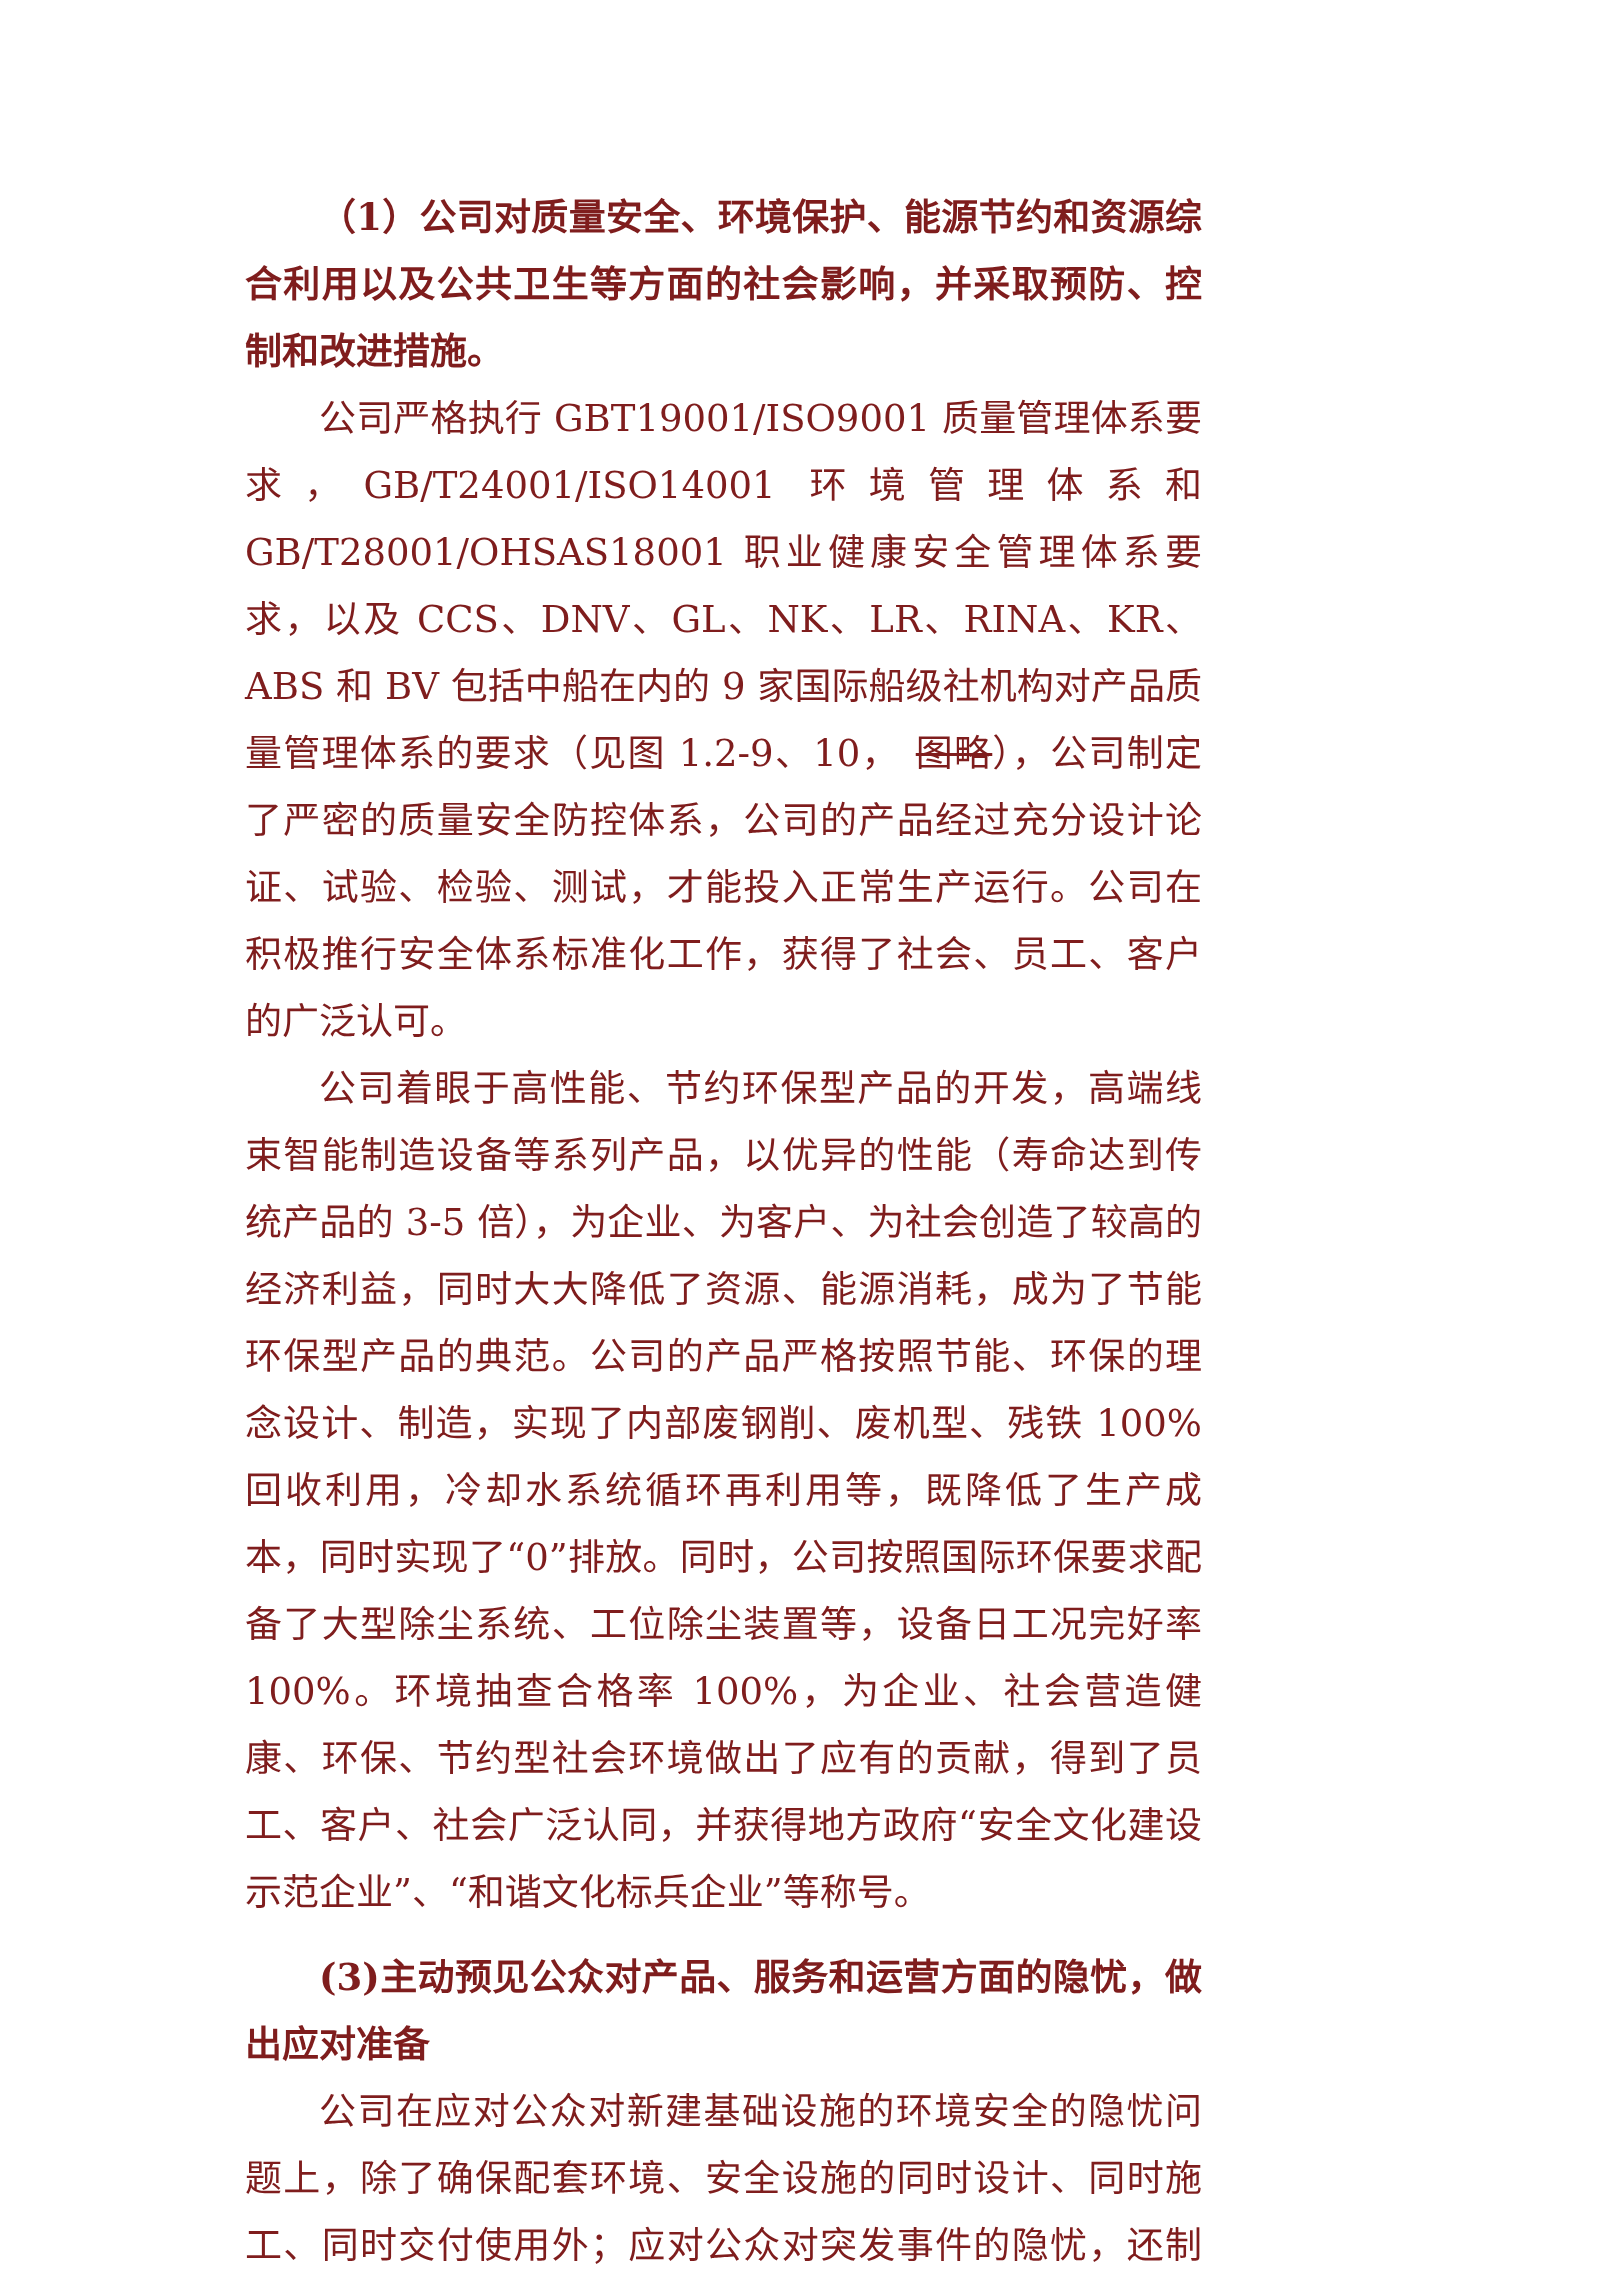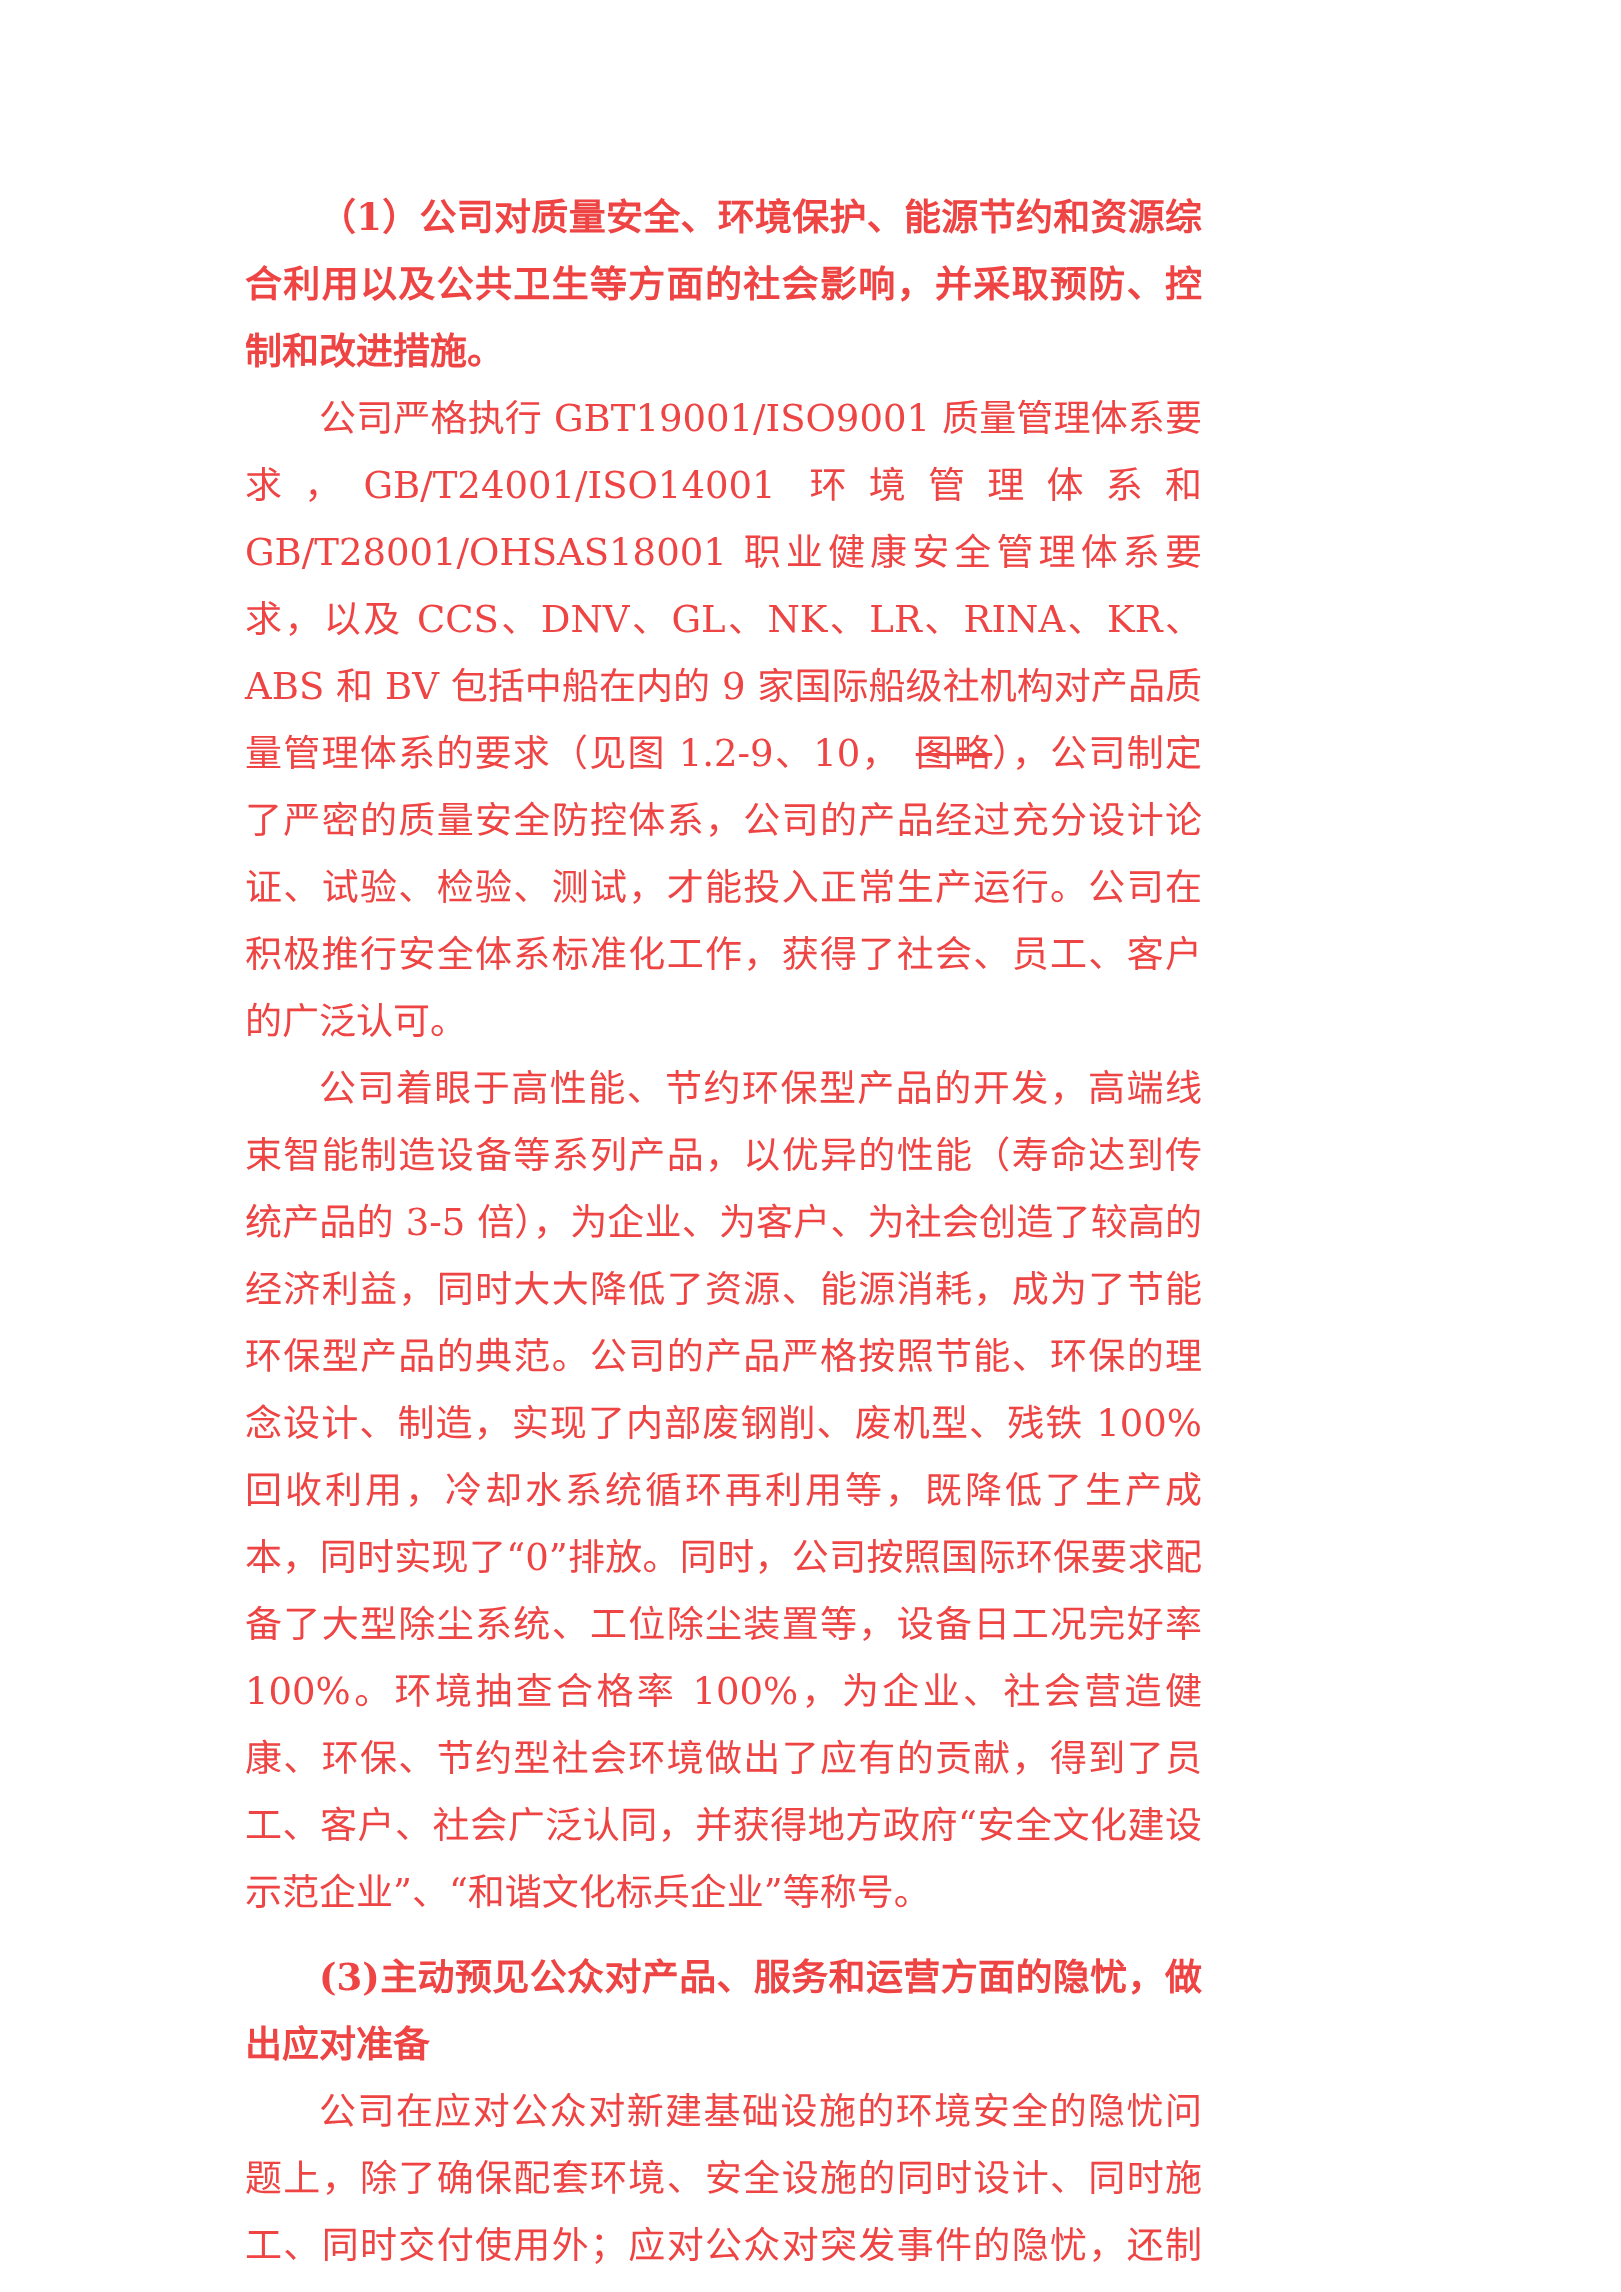--- a/index.html
+++ b/index.html
@@ -6,21 +6,21 @@
     margin: 0;
     padding: 0;
     background: #ffffff;
   }
   .page {
     position: relative;
     box-sizing: border-box;
     width: 1447px;
     height: 2293px;
     background: #ffffff;
-    color: #ef4444;
+    color: #7f1d1d;
     padding: 184px 245px 0 245px;
     font-family: "DejaVu Serif", "Liberation Serif", serif;
     font-size: 37px;
     line-height: 67px;
     overflow: hidden;
   }
   .para {
     margin: 0;
     text-indent: 2em;
     text-align: justify;

